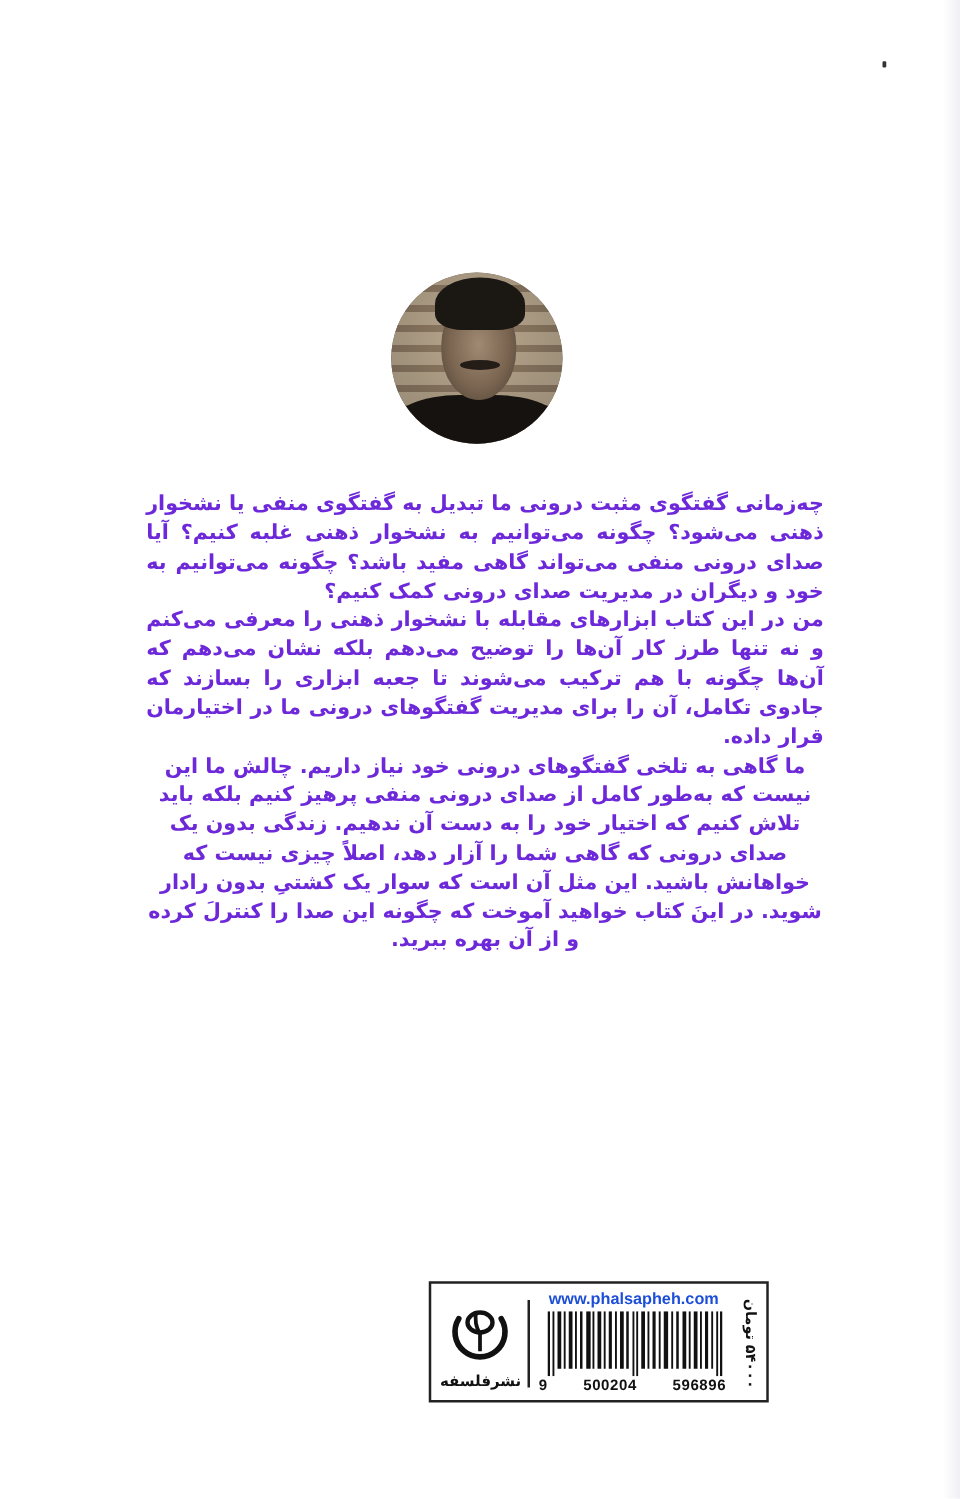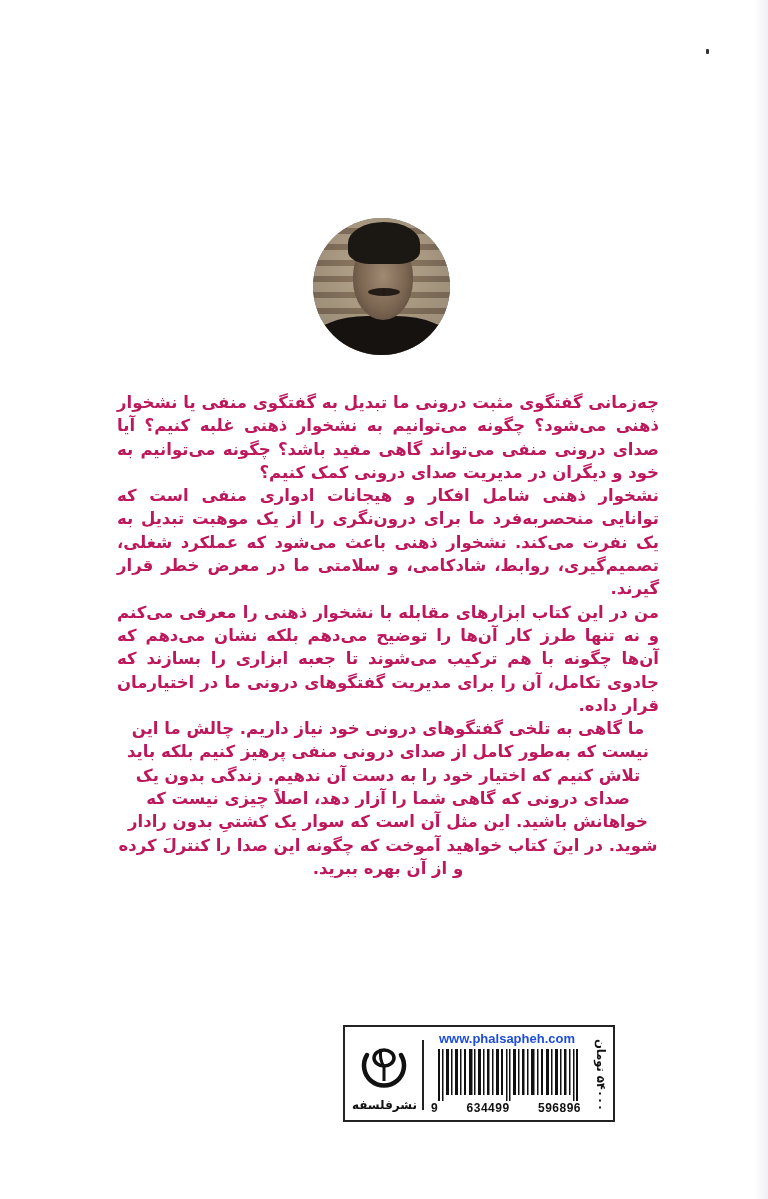--- a/index.html
+++ b/index.html
@@ -38,21 +38,21 @@
       background: #241d17; border-radius: 50%;
     }
     .author-photo .body {
       position: absolute; left: 0; top: 98px; width: 137px; height: 60px;
       background: #15120f; border-radius: 40% 40% 0 0;
     }
     .blurb {
       position: absolute; left: 117px; top: 391px; width: 542px;
       direction: rtl; text-align: justify;
       font-size: 16.5px; line-height: 23.3px; font-weight: bold;
-      color: #be185d;
+      color: #6d28d9;
     }
     .blurb p { margin: 0; }
     .blurb p.last { text-align: center; }
     .barcode-box {
       position: absolute; left: 343px; top: 1025px; width: 272px; height: 97px;
       border: 2px solid #222; box-sizing: border-box; background: #fff;
     }
     .publisher-logo {
       position: absolute; left: 14px; top: 14px; width: 50px; height: 50px;
     }
@@ -93,21 +93,20 @@
 <div class="author-photo" aria-label="author-portrait">
   <div class="bg-stripes"></div>
   <div class="body"></div>
   <div class="face"></div>
   <div class="hair"></div>
   <div class="mustache"></div>
 </div>
 
 <div class="blurb">
   <p>چه‌زمانی گفتگوی مثبت درونی ما تبدیل به گفتگوی منفی یا نشخوار ذهنی می‌شود؟ چگونه می‌توانیم به نشخوار ذهنی غلبه کنیم؟ آیا صدای درونی منفی می‌تواند گاهی مفید باشد؟ چگونه می‌توانیم به خود و دیگران در مدیریت صدای درونی کمک کنیم؟</p>
-  <p>نشخوار ذهنی شامل افکار و هیجانات ادواری منفی است که توانایی منحصربه‌فرد ما برای درون‌نگری را از یک موهبت تبدیل به یک نفرت می‌کند. نشخوار ذهنی باعث می‌شود که عملکرد شغلی، تصمیم‌گیری، روابط، شادکامی، و سلامتی ما در معرض خطر قرار گیرند.</p>
   <p>من در این کتاب ابزارهای مقابله با نشخوار ذهنی را معرفی می‌کنم و نه تنها طرز کار آن‌ها را توضیح می‌دهم بلکه نشان می‌دهم که آن‌ها چگونه با هم ترکیب می‌شوند تا جعبه ابزاری را بسازند که جادوی تکامل، آن را برای مدیریت گفتگوهای درونی ما در اختیارمان قرار داده.</p>
   <p class="last">ما گاهی به تلخی گفتگوهای درونی خود نیاز داریم. چالش ما این نیست که به‌طور کامل از صدای درونی منفی پرهیز کنیم بلکه باید تلاش کنیم که اختیار خود را به دست آن ندهیم. زندگی بدون یک صدای درونی که گاهی شما را آزار دهد، اصلاً چیزی نیست که خواهانش باشید. این مثل آن است که سوار یک کشتیِ بدون رادار شوید. در اینَ کتاب خواهید آموخت که چگونه این صدا را کنترلَ کرده و از آن بهره ببرید.</p>
 </div>
 
 <div class="barcode-box">
   <svg class="publisher-logo" viewBox="0 0 50 50">
     <path d="M8 14 A20 20 0 1 0 42 14" fill="none" stroke="#111" stroke-width="4.5" stroke-linecap="round"></path>
     <ellipse cx="25" cy="17" rx="10" ry="8" fill="none" stroke="#111" stroke-width="3.5"></ellipse>
     <path d="M22 8 Q20 18 25 26 L25 40" fill="none" stroke="#111" stroke-width="3"></path>
   </svg>
@@ -145,19 +144,19 @@
         <rect x="117" y="0" width="3" height="46"></rect>
       <rect x="122" y="0" width="1.5" height="46"></rect>
         <rect x="126" y="0" width="2.5" height="46"></rect>
       <rect x="131" y="0" width="1.5" height="46"></rect>
       <rect x="135" y="0" width="1.5" height="52"></rect>
         <rect x="138" y="0" width="2" height="52"></rect>
     </g>
   </svg>
   <div class="isbn">
     <span>9</span>
-    <span>634499</span>
+    <span>500204</span>
     <span>596896</span>
   </div>
   <div class="price">
     <span>۵۴۰۰۰ تومان</span>
   </div>
 </div>
 
 </body></html>

